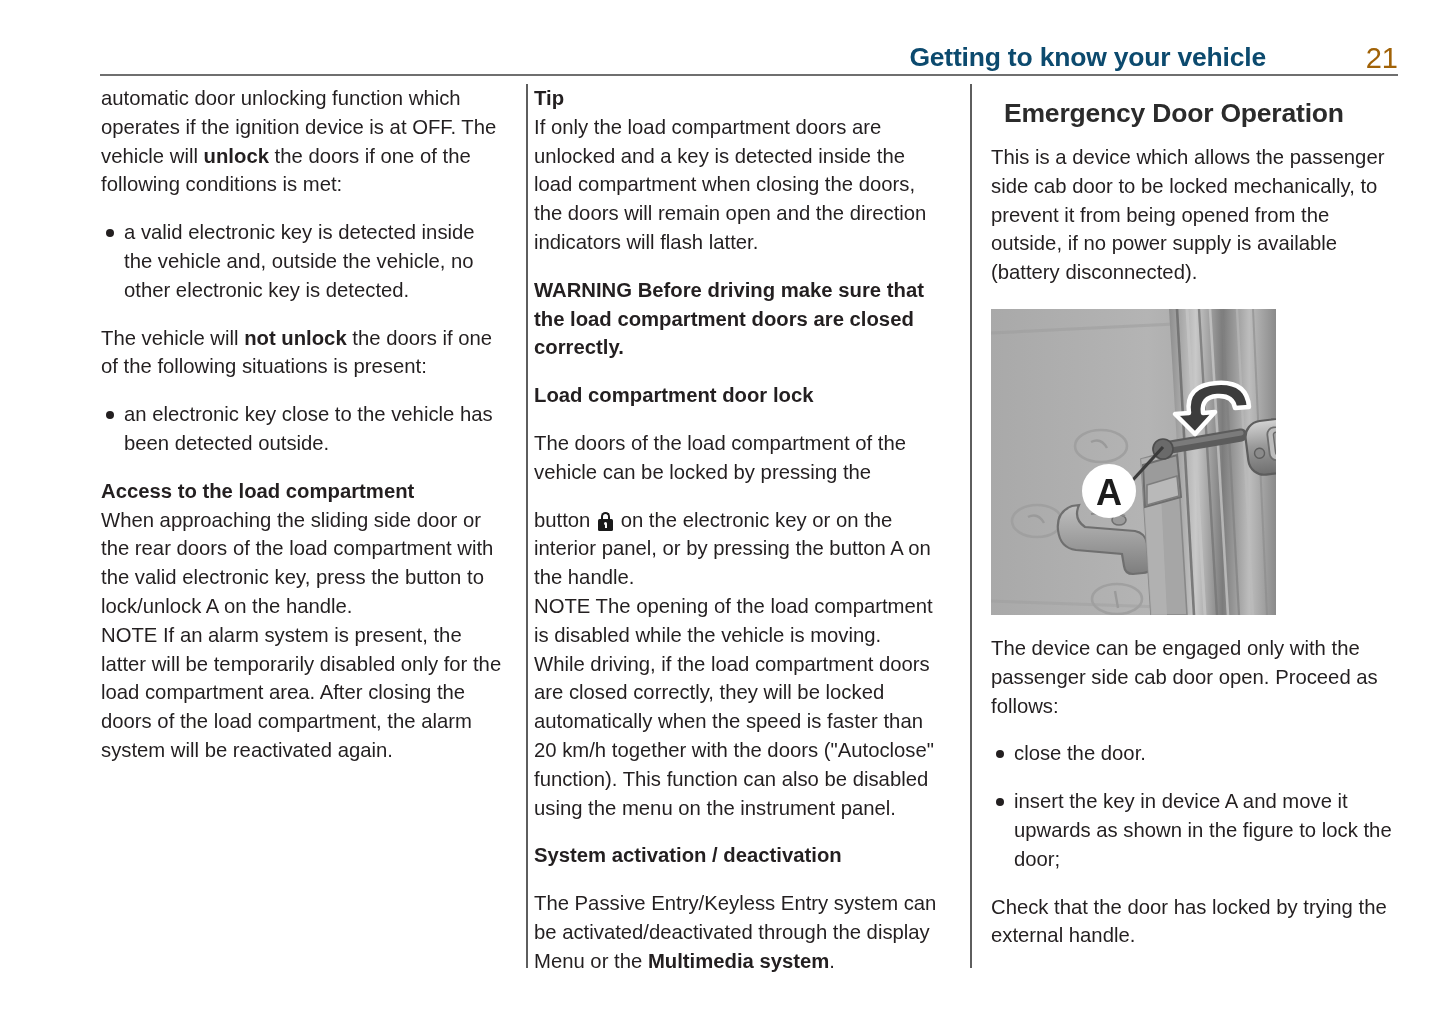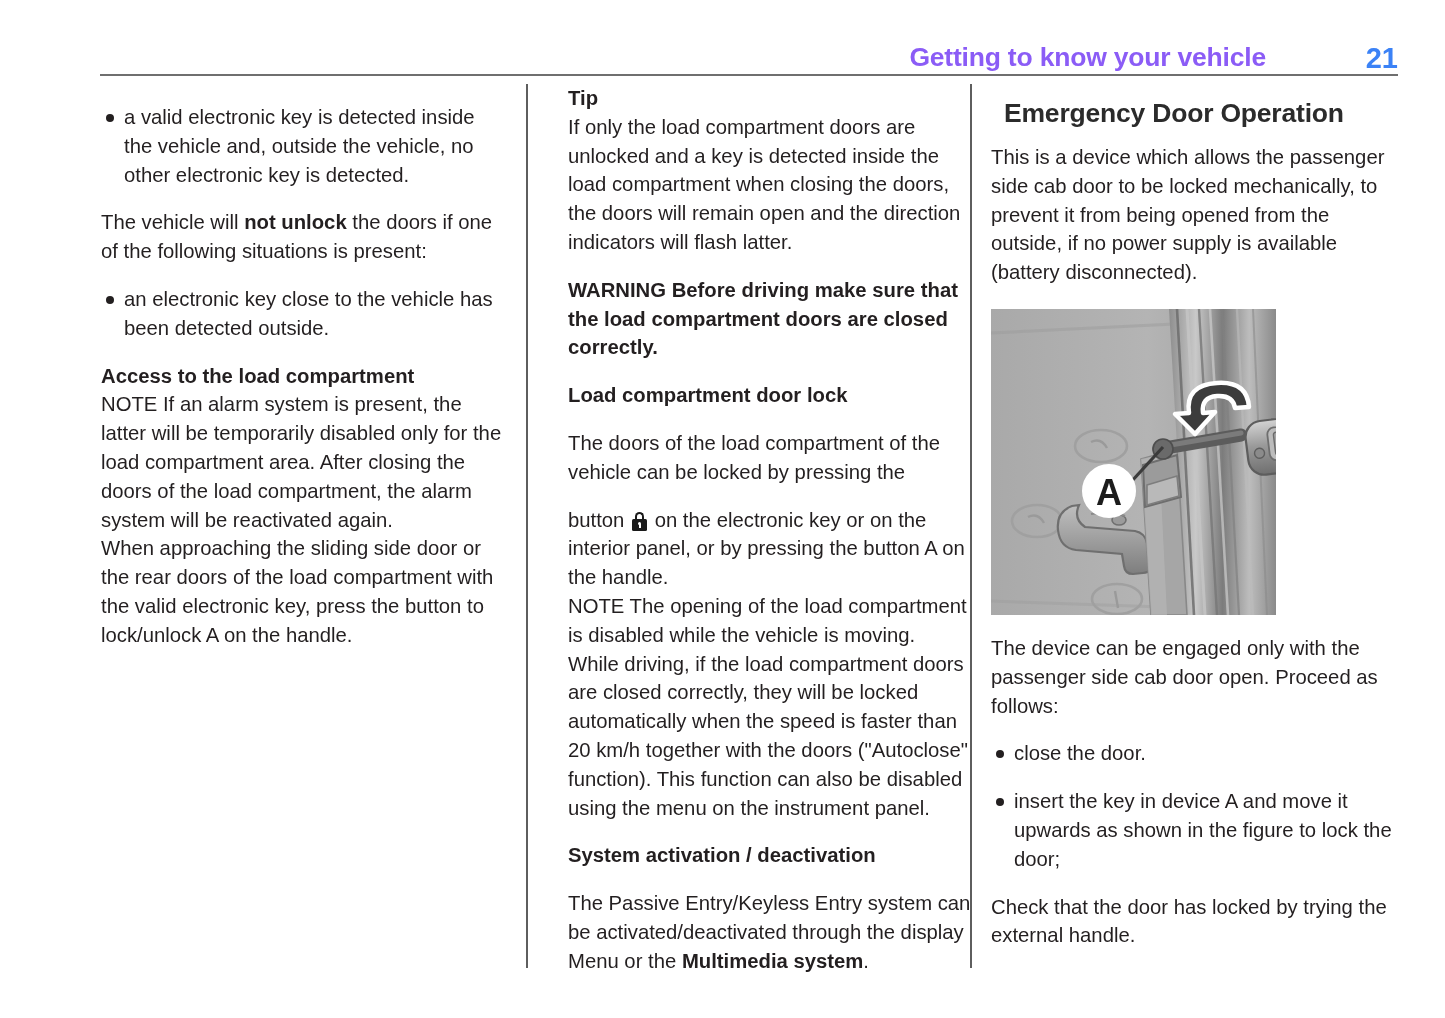--- a/index.html
+++ b/index.html
@@ -22,47 +22,47 @@
     width: 1298px;
     height: 40px;
   }
   #header-title {
     position: absolute;
     right: 132px;
     bottom: 3px;
     font-size: 26.5px;
     font-weight: bold;
     letter-spacing: -0.2px;
-    color: #8b5cf6;
+    color: #0c4a6e;
     white-space: nowrap;
   }
   #header-pagenum {
     position: absolute;
     right: 0px;
     bottom: 1px;
     font-size: 29px;
-    font-weight: bold;
-    color: #3b82f6;
+    font-weight: normal;
+    color: #a16207;
   }
   #header-rule {
     position: absolute;
     left: 0;
     right: 0;
     bottom: 0;
     height: 1.6px;
     background: #6f6f6f;
   }
 
   
   .col {
     position: absolute;
     top: 84px;
   }
   #col-left  { left: 101px;  width: 402px; }
-  #col-mid   { left: 568px;  width: 405px; }
+  #col-mid   { left: 534px;  width: 405px; }
   #col-right { left: 991px;  width: 406px; }
 
   .divider {
     position: absolute;
     top: 84px;
     width: 1.6px;
     height: 884px;
     background: #5e5e5e;
   }
   #divider-1 { left: 526px; }
@@ -186,34 +186,35 @@
   <div id="header-title">Getting to know your vehicle</div>
   <div id="header-pagenum">21</div>
   <div id="header-rule"></div>
 </div>
 
 <div class="divider" id="divider-1"></div>
 <div class="divider" id="divider-2"></div>
 
 <div class="col" id="col-left">
 
+  <p class="body"><span>automatic door unlocking function which operates if the ignition device is at OFF. The vehicle will </span><span class="bold">unlock</span><span> the doors if one of the following conditions is met:</span></p>
 
   <ul class="bullets">
     <li><span>a valid electronic key is detected inside the vehicle and, outside the vehicle, no other electronic key is detected.</span></li>
   </ul>
 
   <p class="body gap"><span>The vehicle will </span><span class="bold">not unlock</span><span> the doors if one of the following situations is present:</span></p>
 
   <ul class="bullets">
     <li><span>an electronic key close to the vehicle has been detected outside.</span></li>
   </ul>
 
   <h3 class="sub-title sub-gap">Access to the load compartment</h3>
+  <p class="body tight">When approaching the sliding side door or the rear doors of the load compartment with the valid electronic key, press the button to lock/unlock A on the handle.</p>
   <p class="body tight">NOTE If an alarm system is present, the latter will be temporarily disabled only for the load compartment area. After closing the doors of the load compartment, the alarm system will be reactivated again.</p>
-  <p class="body tight">When approaching the sliding side door or the rear doors of the load compartment with the valid electronic key, press the button to lock/unlock A on the handle.</p>
 </div>
 
 <div class="col" id="col-mid">
 
   <h3 class="sub-title">Tip</h3>
   <p class="body tight">If only the load compartment doors are unlocked and a key is detected inside the load compartment when closing the doors, the doors will remain open and the direction indicators will flash latter.</p>
 
   <p class="body gap bold">WARNING Before driving make sure that the load compartment doors are closed correctly.</p>
 
   <h3 class="sub-title sub-gap">Load compartment door lock</h3>

